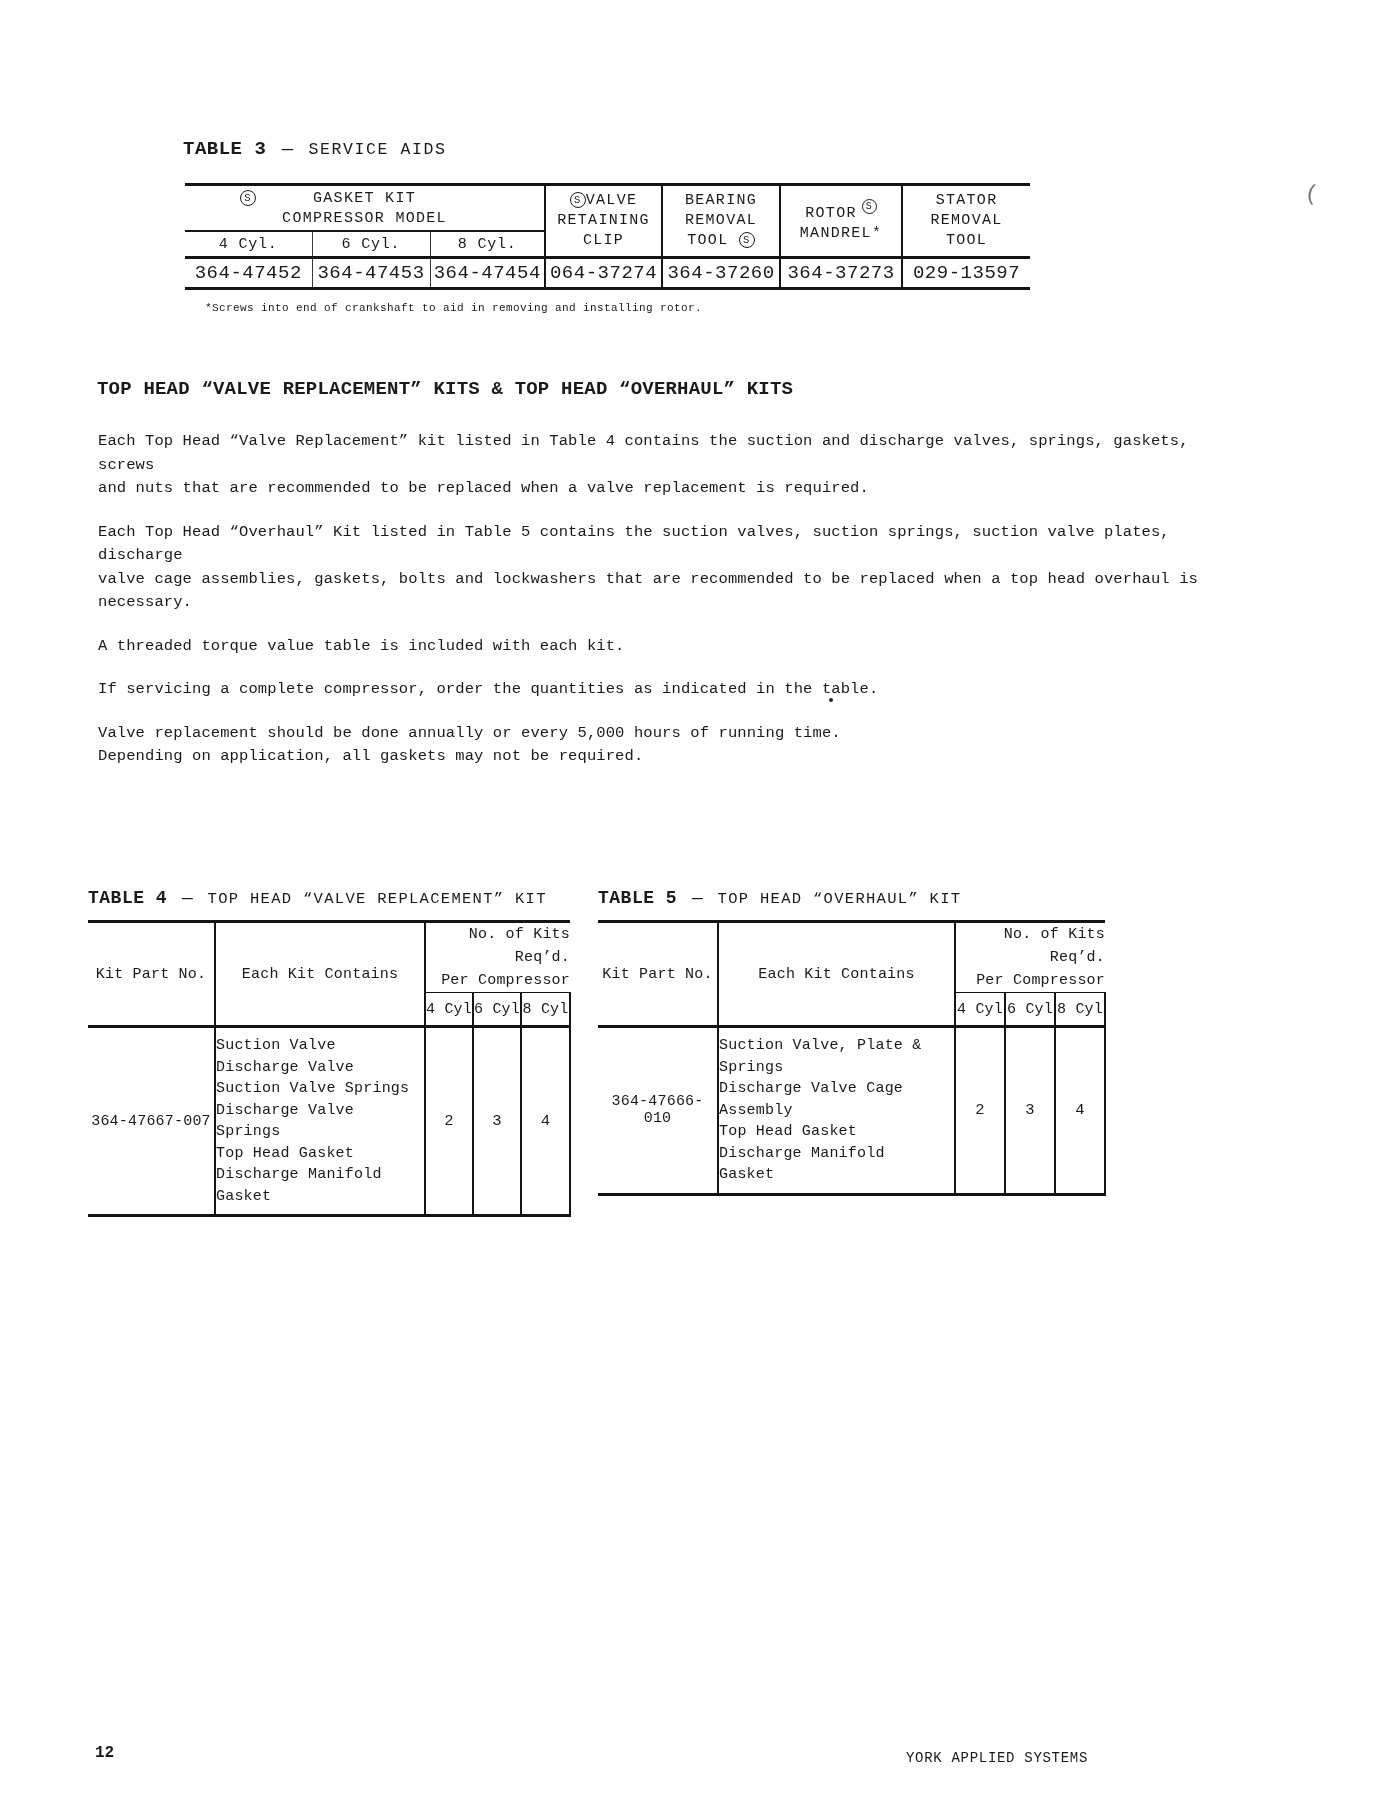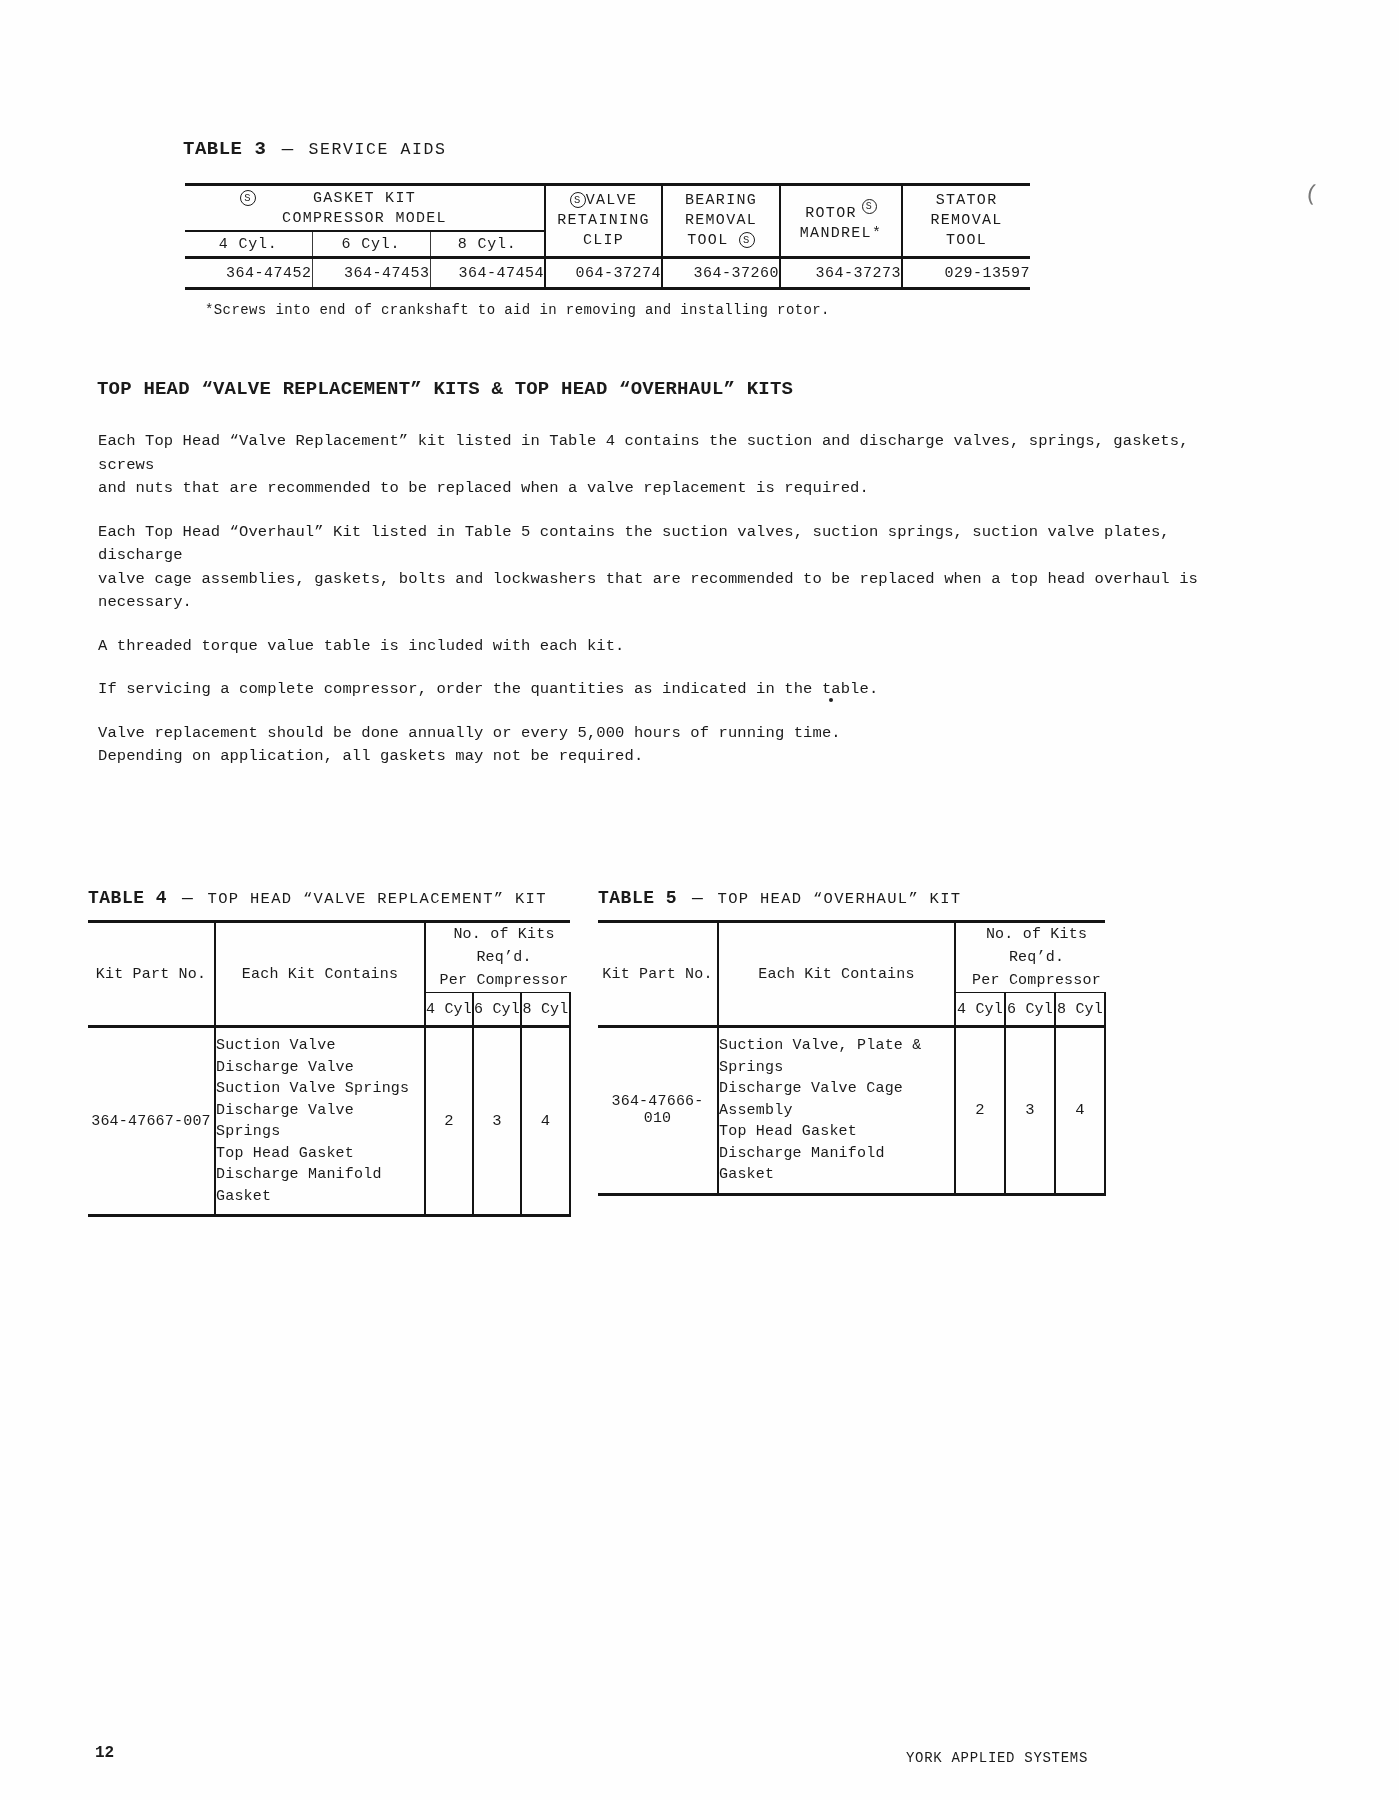--- a/index.html
+++ b/index.html
@@ -24,49 +24,49 @@
   .tt-r { font-size:16.5px; letter-spacing:1.6px; font-weight:400; }
   
   table { border-collapse:collapse; table-layout:fixed; }
   .t3 { left:185px; top:183px; width:845px;
         border-top:3px solid #141414; border-bottom:3px solid #141414; }
   .t3 td { padding:0; text-align:center; vertical-align:middle;
            font-size:15px; letter-spacing:1.3px; }
   .t3 .h1row td { height:44px; }
   .t3 .h2row td { height:24px; letter-spacing:0.8px; }
   .t3 .datarow td { height:28px; border-top:3px solid #141414;
-                    letter-spacing:0.5px; font-size:15px;text-align:right; }
+                    letter-spacing:0.5px; font-size:19px; }
   .t3 .vsep { border-left:2px solid #141414; }
   .t3 .lsep { border-left:1px solid #3a3a3a; }
   .gasket-head { border-bottom:2px solid #141414; position:relative; }
   .gh1 { position:relative; line-height:21px; }
   .gh1 .circ-s { position:absolute; left:55px; top:2px; }
   .hline { line-height:20px; }
   .rotor-s { vertical-align:8px; margin-left:5px; width:15px; height:15px; line-height:13px; font-size:10px;}
   
-  .footnote { left:205px; top:302px; font-size:14px; letter-spacing:0.4px; }
+  .footnote { left:205px; top:302px; font-size:11px; letter-spacing:0.4px; }
   
   .sec-head { left:97px; top:378px; font-size:19px; font-weight:700; letter-spacing:0.2px; white-space:nowrap; }
   .paras { left:98px; top:430px; width:1150px; font-size:15.5px; }
   .para { white-space:pre-line; line-height:23.5px; margin:0 0 20px 0; letter-spacing:0.1px; }
   .stray-dot { left:829px; top:698px; width:4px; height:4px; background:#222; border-radius:50%; }
   .stray-paren { left:1305px; top:182px; font-size:22px; color:#777; transform:rotate(8deg); }
   
   .t4-title { left:88px; top:888px; font-size:18px; white-space:nowrap; }
   .t5-title { left:598px; top:888px; font-size:18px; white-space:nowrap; }
   .t4-title .tt-r, .t5-title .tt-r { font-size:15.5px; letter-spacing:1.3px; }
   .t45 { border-top:3px solid #141414; border-bottom:3px solid #141414; }
   .t4 { left:88px; top:920px; width:482px; }
   .t5 { left:598px; top:920px; width:507px; }
   .t45 td { padding:0; text-align:center; vertical-align:middle; font-size:15px; letter-spacing:0.2px; }
   .t45 .h1row td { height:52px; }
   .t45 .h2row td { height:32px; }
   .t45 .vsep { border-left:2px solid #141414; }
   .t45 .rsep { border-right:2px solid #141414; }
-  .t45 .grp { border-bottom:1.5px solid #141414; text-align:center; padding-left:12px;
+  .t45 .grp { border-bottom:1.5px solid #141414; text-align:right; padding-left:12px;
               white-space:pre-line; line-height:23px; }
   .t45 .datarow td { border-top:3px solid #141414; }
   .t45 .contains { text-align:left; padding:7px 6px 7px 0;
                    white-space:pre-line; line-height:21.5px; vertical-align:middle; }
   .t45 .qty { font-size:15.5px; }
   
   .page-num { left:95px; top:1744px; font-size:16px; font-weight:700; }
   .footer-right { left:890px; top:1750px; width:198px; text-align:right; font-size:14px; letter-spacing:0.7px; white-space:nowrap; }
 </style>
 </head>

